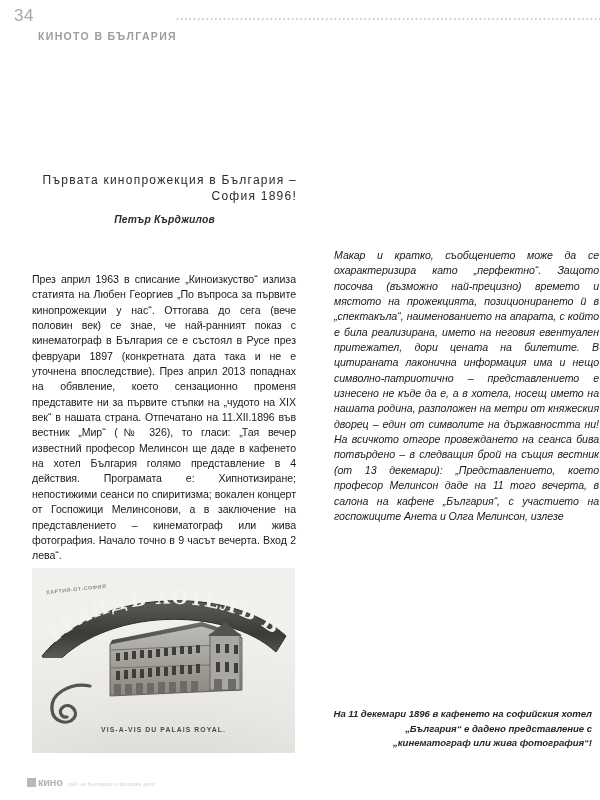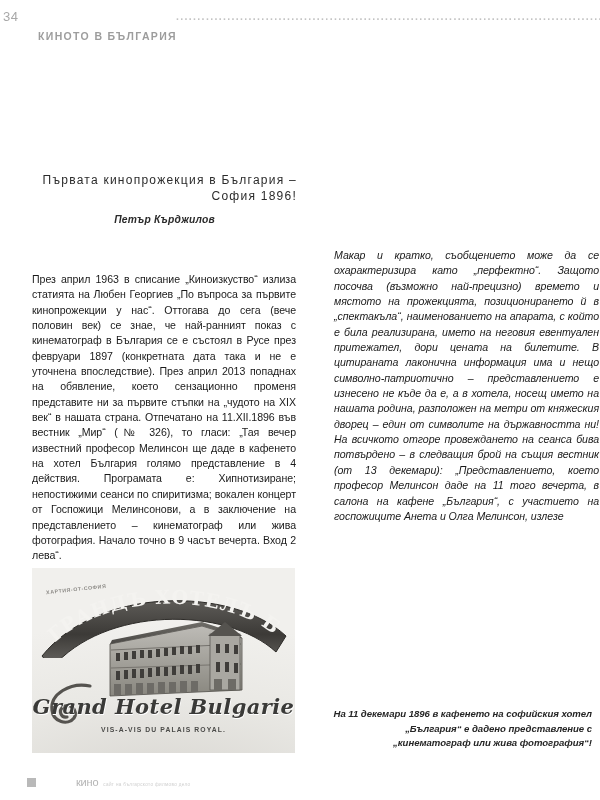--- a/index.html
+++ b/index.html
@@ -20,26 +20,26 @@
   .runhead {
     position: absolute;
     top: 8px;
     left: 0;
     width: 600px;
     height: 16px;
     display: flex;
     align-items: center;
   }
   .runhead-pageno {
-    font-size: 13px;
+    font-size: 17px;
     letter-spacing: 0.5px;
     color: #a8a8a8;
     font-weight: 400;
     width: 38px;
-    padding-left: 3px;
+    padding-left: 14px;
     box-sizing: border-box;
   }
   .runhead-title {
     font-size: 10.5px;
     letter-spacing: 1.35px;
     color: #9d9d9d;
     font-weight: 700;
     white-space: nowrap;
     margin-top: 40px;
   }
@@ -196,25 +196,24 @@
     gap: 2px;
   }
   .footer-mark {
     width: 9px;
     height: 9px;
     background: #b9b9b9;
     margin-bottom: 1px;
   }
   .footer-brand {
     font-size: 11px;
-    font-weight: 400;
+    font-weight: 700;
     color: #b4b4b4;
     letter-spacing: -0.2px;
     line-height: 11px;
-    margin-left: 38px;
   }
   .footer-sub {
     font-size: 4.6px;
     color: #cfcfcf;
     letter-spacing: 0.35px;
     margin-left: 3px;
     margin-bottom: 1px;
     white-space: nowrap;
   }
 </style>
@@ -328,21 +327,20 @@
         </g>
       </svg>
     </div>
 
     <div class="swirl">
       <svg width="58" height="52" viewBox="0 0 58 52">
         <path d="M46,6 C26,2 6,14 8,30 C9,42 24,46 30,38 C35,31 26,22 19,27 C14,31 17,38 23,37" fill="none" stroke="#55534f" stroke-width="3.2" stroke-linecap="round"></path>
       </svg>
     </div>
 
-    <div class="grandline">Grand Hotel Bulgarie</div>
     <div class="visavis">VIS-A-VIS DU PALAIS ROYAL.</div>
   </div>
 </div>
 
 <div class="caption">На 11 декемари 1896 в кафенето на софийския хотел „България“ е дадено представление с „кинематограф или жива фотография“!</div>
 
 <div class="footer">
   <div class="footer-mark"></div>
   <div class="footer-brand">кино</div>
   <div class="footer-sub">сайт на българското филмово дело</div>

